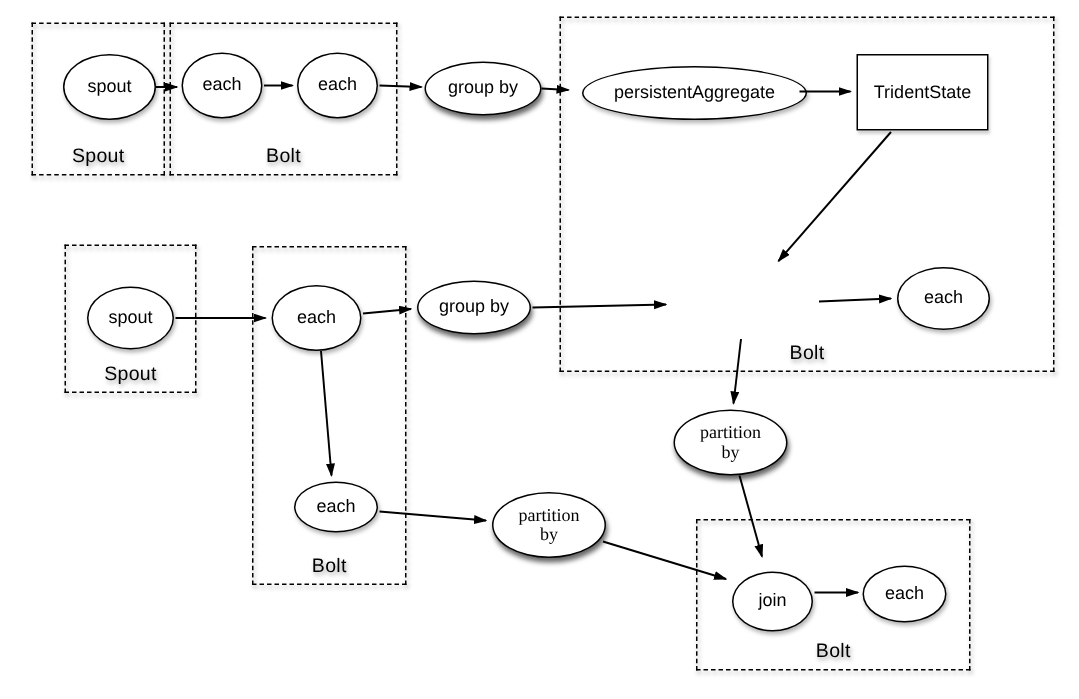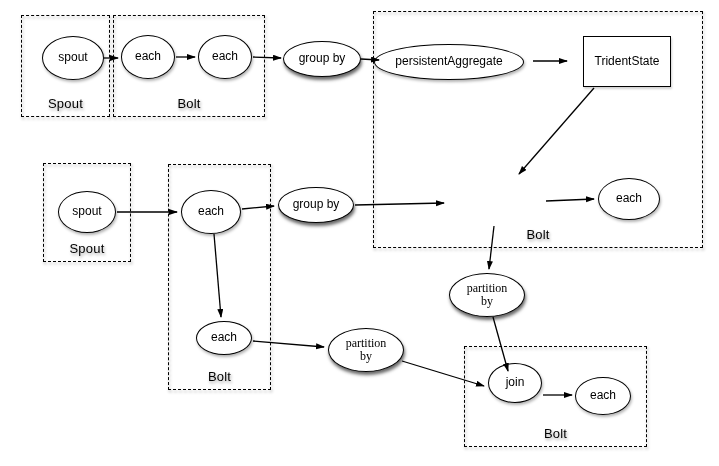--- a/index.html
+++ b/index.html
@@ -42,21 +42,20 @@
   .ellipse {
     border-radius: 50%;
     box-shadow: 1px 2px 3px rgba(0,0,0,0.30);
   }
   .ellipse.heavy {
     box-shadow: 1px 3px 3.5px rgba(0,0,0,0.60);
     justify-content: center;
   }
   .rect-node {
     box-shadow: 1px 2px 2px rgba(0,0,0,0.18);
-    margin-left: 12px;
   }
   .node .lbl { display: inline-block; }
   .node .lbl.wrap { max-width: 54px; font-family: Liberation Serif, serif; }
   #edge-layer {
     position: absolute;
     left: 0; top: 0;
     pointer-events: none;
   }
   #edge-layer line { stroke: #000; stroke-width: 1.3; }
 </style>
@@ -98,21 +97,21 @@
   </div>
 
   <div class="node ellipse" style="left:198px; top:35px; width:54px; height:44px;">
     <span class="lbl">each</span>
   </div>
 
   <div class="node ellipse heavy" style="left:283px; top:41px; width:78px; height:36px;">
     <span class="lbl">group by</span>
   </div>
 
-  <div class="node ellipse" style="left:374px; top:44px; width:150px; height:36px;">
+  <div class="node ellipse" style="left:388px; top:44px; width:150px; height:36px;">
     <span class="lbl">persistentAggregate</span>
   </div>
 
   <div class="node rect-node" style="left:571px; top:36px; width:88px; height:51px;">
     <span class="lbl">TridentState</span>
   </div>
 
   <div class="node ellipse" style="left:58px; top:191px; width:58px; height:42px;">
     <span class="lbl">spout</span>
   </div>
@@ -135,21 +134,21 @@
   </div>
 
   <div class="node ellipse" style="left:196px; top:321px; width:56px; height:34px;">
     <span class="lbl">each</span>
   </div>
 
   <div class="node ellipse heavy" style="left:328px; top:328px; width:76px; height:44px;">
     <span class="lbl wrap">partition by</span>
   </div>
 
-  <div class="node ellipse" style="left:488px; top:363px; width:54px; height:40px;">
+  <div class="node ellipse" style="left:488px; top:381px; width:54px; height:40px;">
     <span class="lbl">join</span>
   </div>
 
   <div class="node ellipse" style="left:575px; top:377px; width:56px; height:38px;">
     <span class="lbl">each</span>
   </div>
 
   <svg id="edge-layer" width="719" height="466" viewBox="0 0 719 466">
     <defs>
       <marker id="ah" markerWidth="9" markerHeight="7" refX="8" refY="3" orient="auto" markerUnits="userSpaceOnUse">

